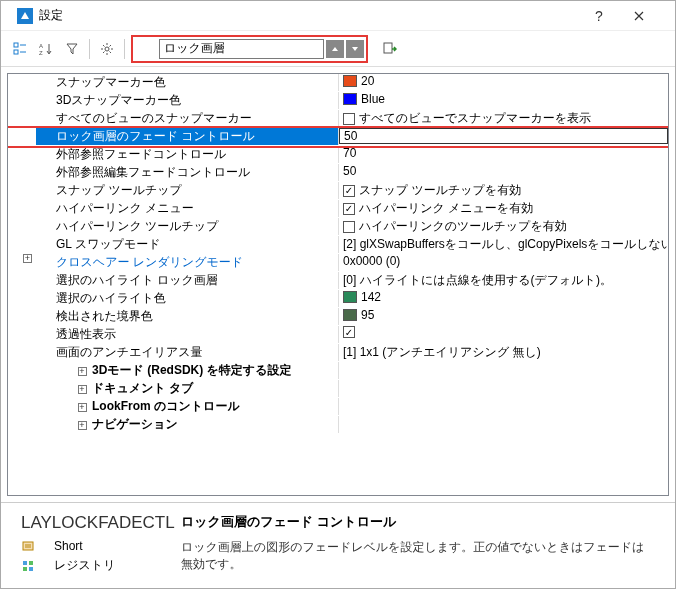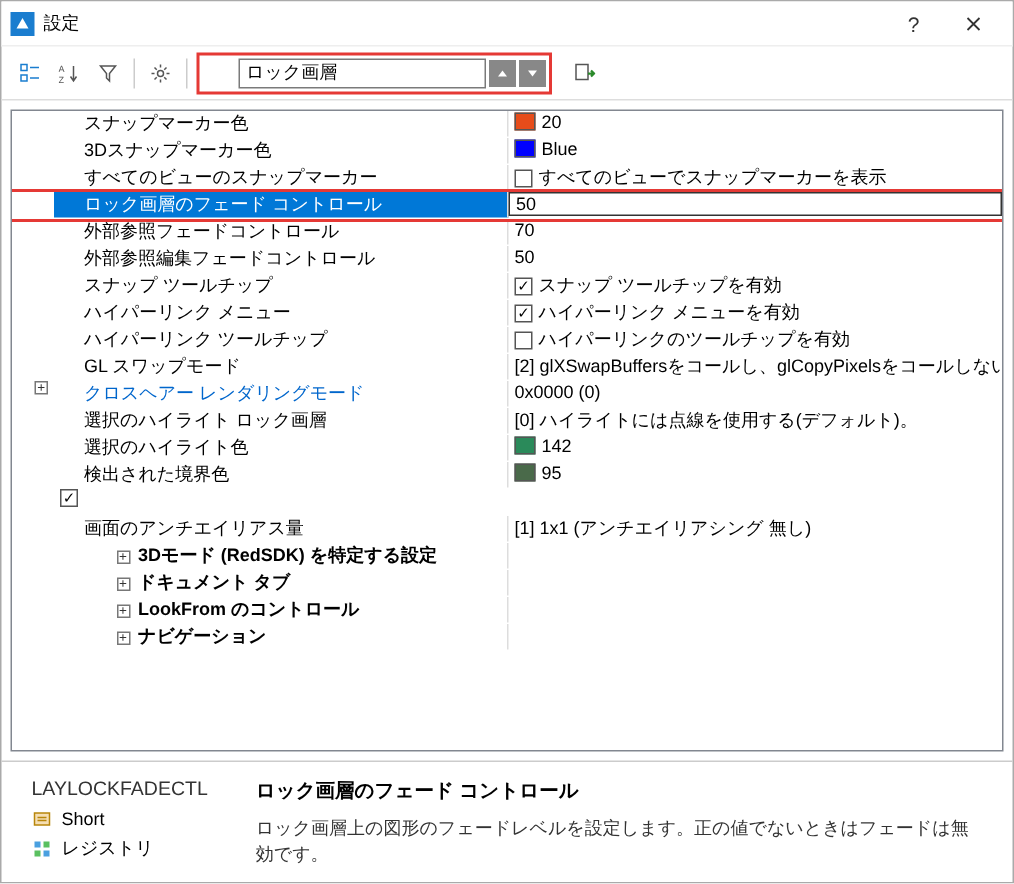--- a/index.html
+++ b/index.html
@@ -1,18 +1,18 @@
 <!DOCTYPE html>
 <html><head>
   <meta charset="utf-8">
   <style>
     * { box-sizing: border-box; margin: 0; padding: 0; }
     body { font-family: "MS PGothic", "Meiryo UI", sans-serif; font-size: 12px; background: #fff; }
     .window { width: 676px; height: 589px; border: 1px solid #aaa; display: flex; flex-direction: column; }
-    .titlebar { height: 30px; background: #fff; display: flex; align-items: center; padding: 0 6px; border-bottom: 1px solid #eee; }
+    .titlebar { height: 30px; background: #fff; display: flex; align-items: center; padding: 0 16px; border-bottom: 1px solid #eee; }
     .titlebar-icon { width: 16px; height: 16px; background: #1a7dcf; margin-right: 6px; display: flex; align-items: center; justify-content: center; }
     .titlebar-icon svg { width: 10px; height: 10px; }
     .titlebar-title { flex: 1; font-size: 12px; }
     .titlebar-btn { width: 40px; height: 28px; display: flex; align-items: center; justify-content: center; font-size: 14px; color: #333; cursor: pointer; }
 
     .toolbar { height: 36px; display: flex; align-items: center; padding: 0 8px; gap: 4px; border-bottom: 1px solid #ddd; }
     .tool-btn { width: 22px; height: 22px; display: flex; align-items: center; justify-content: center; cursor: pointer; border: 1px solid transparent; }
     .v-sep { width: 1px; height: 20px; background: #ccc; margin: 0 2px; }
     .search-wrap { display: flex; align-items: center; border: 2px solid #e53935; padding: 2px; }
     .search-input { width: 165px; height: 20px; border: 1px solid #7a7a7a; padding: 0 4px; font-size: 12px; margin-left: 24px; }
@@ -31,22 +31,22 @@
     .label { flex: 0 0 303px; padding-left: 20px; white-space: nowrap; overflow: hidden; border-right: 1px solid #ddd; }
     .label.link { color: #0066cc; }
     .label.indent1 { padding-left: 40px; font-weight: bold; }
     .label-indent1-exp { width: 12px; display: inline-flex; align-items: center; justify-content: center; margin-right: 4px; font-weight: normal; }
     .value { flex: 1; padding-left: 4px; display: flex; align-items: center; gap: 4px; white-space: nowrap; overflow: hidden; }
     .color-swatch { width: 14px; height: 12px; border: 1px solid #555; flex-shrink: 0; }
     .chk { width: 12px; height: 12px; border: 1px solid #555; display: flex; align-items: center; justify-content: center; font-size: 10px; flex-shrink: 0; background: #fff; }
 
     .footer { border-top: 1px solid #ccc; padding: 10px 20px; display: flex; gap: 20px; font-size: 12px; }
     .footer-left { width: 140px; }
-    .footer-left .cmd { font-size: 13px; margin-bottom: 6px; color: #333; }
-    .footer-row { display: flex; align-items: center; gap: 6px; margin-bottom: 4px; cursor: pointer; }
+    .footer-left .cmd { font-size: 17px; margin-bottom: 6px; color: #333; }
+    .footer-row { display: flex; align-items: center; gap: 19px; margin-bottom: 4px; cursor: pointer; }
     .footer-icon { width: 14px; height: 14px; display: flex; align-items: center; justify-content: center; }
     .footer-right .title { font-weight: bold; margin-bottom: 8px; font-size: 13px; }
     .footer-right .desc { color: #333; }
 
     
     .grid-scroll::-webkit-scrollbar { width: 17px; }
     .grid-scroll::-webkit-scrollbar-track { background: #f0f0f0; }
     .grid-scroll::-webkit-scrollbar-thumb { background: #c1c1c1; }
     .grid-scroll::-webkit-scrollbar-button { background: #f0f0f0; height: 17px; border: 1px solid #ccc; }
   </style>
@@ -226,20 +226,21 @@
           <div class="row">
             <div class="exp-col"></div>
             <div class="label">検出された境界色</div>
             <div class="value">
               <div class="color-swatch" style="background: rgb(74, 106, 74);"></div>
               <span>95</span>
             </div>
           </div>
           <div class="row">
             <div class="exp-col"></div>
+            <div class="label">透過性表示</div>
             <div class="value">
               <div class="chk">✓</div>
             </div>
           </div>
           <div class="row">
             <div class="exp-col"></div>
             <div class="label">画面のアンチエイリアス量</div>
             <div class="value">
               <span>[1] 1x1 (アンチエイリアシング 無し)</span>
             </div>

